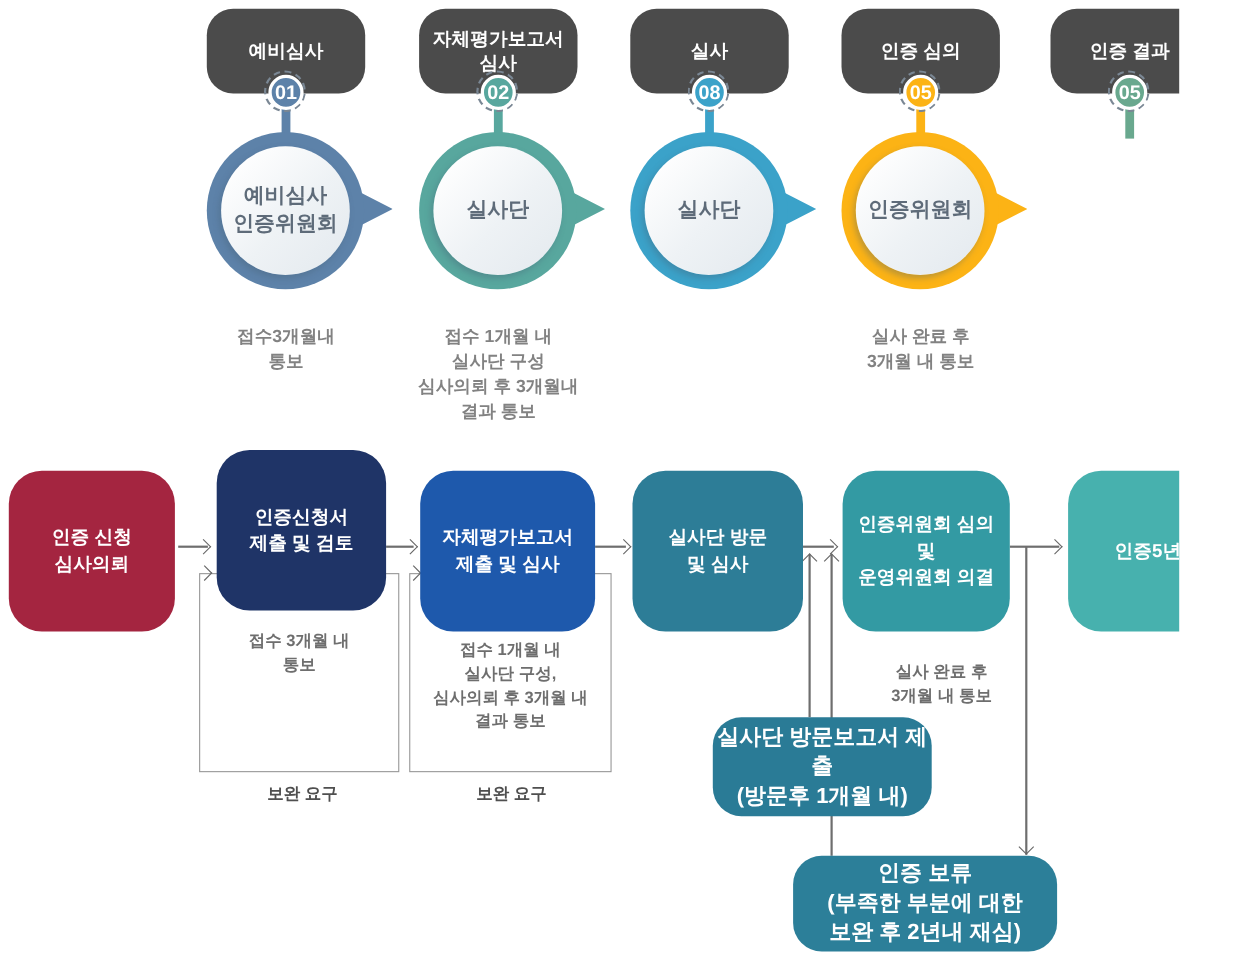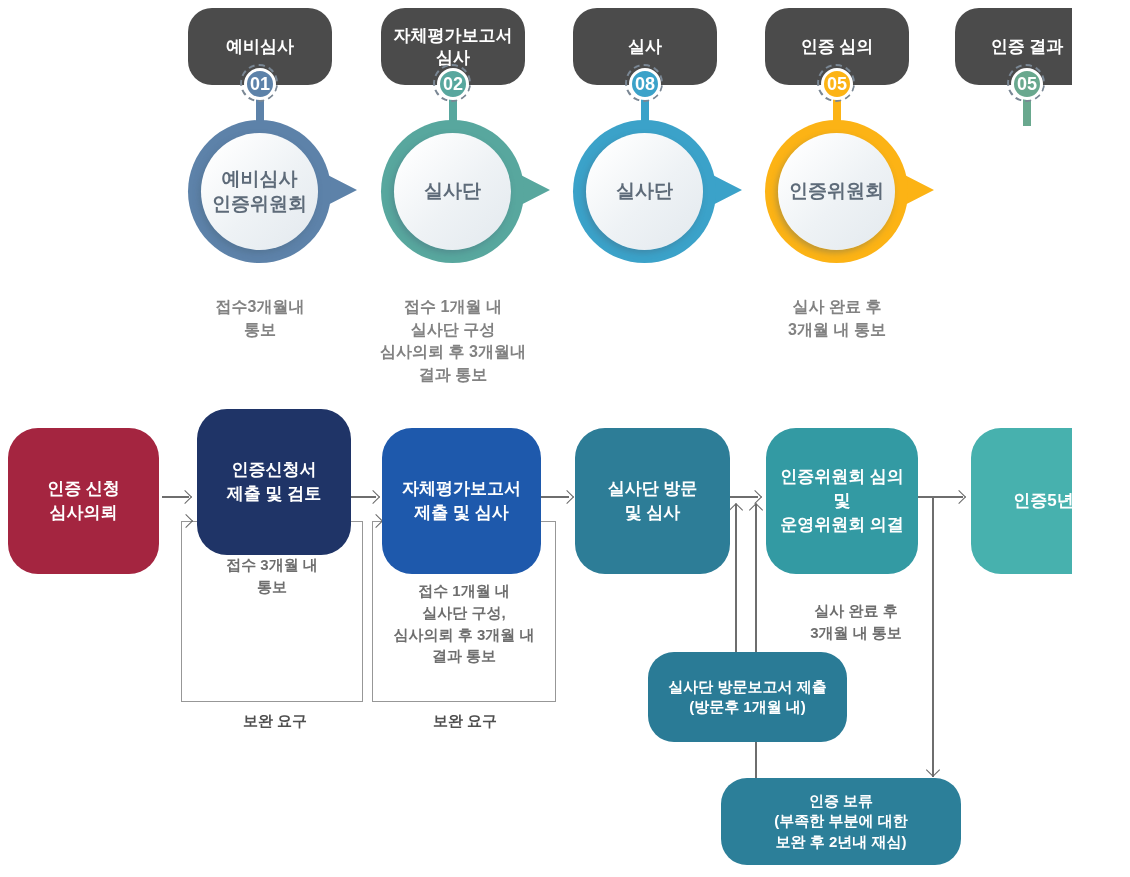--- a/index.html
+++ b/index.html
@@ -40,21 +40,21 @@
   .step-note{
     position:absolute;left:-38px;top:296px;width:220px;text-align:center;white-space:pre-line;
     font-size:16px;font-weight:600;color:#828282;line-height:1.42;
   }
   
   .fnode{
     position:absolute;border-radius:30px;color:#fff;font-weight:bold;font-size:17px;line-height:1.4;
     display:flex;align-items:center;justify-content:center;text-align:center;white-space:pre-line;
     background:var(--bg);z-index:2;
   }
-  .fnode.small{border-radius:26px;font-size:15px;line-height:1.35;}
+  .fnode.small{border-radius:26px;font-size:20px;line-height:1.35;}
   .hline{position:absolute;height:1.5px;background:#6e6e6e;z-index:1;}
   .vline{position:absolute;width:1.5px;background:#6e6e6e;z-index:1;}
   .loop-rect{position:absolute;border:1px solid #979797;box-sizing:border-box;z-index:0;}
   .chev{position:absolute;width:9px;height:9px;border-top:1.6px solid #666;border-right:1.6px solid #666;z-index:1;}
   .chev.r{transform:rotate(45deg);}
   .chev.u{transform:rotate(-45deg);}
   .chev.d{transform:rotate(135deg);}
   .flow-note{
     position:absolute;text-align:center;white-space:pre-line;z-index:2;
     font-size:15px;font-weight:600;color:#6e6e6e;line-height:1.45;
@@ -188,21 +188,21 @@
   <div class="fnode small" style="left: 648px; top: 652px; width: 199px; height: 90px; --bg: #2a7b96;">
     <span>실사단 방문보고서 제출
 (방문후 1개월 내)</span>
   </div>
   <div class="fnode small" style="left: 721px; top: 778px; width: 240px; height: 87px; --bg: #2c7f99;">
     <span>인증 보류
 (부족한 부분에 대한
 보완 후 2년내 재심)</span>
   </div>
 
-  <div class="flow-note" style="left:172px;top:554px;width:200px">접수 3개월 내
+  <div class="flow-note" style="left:172px;top:572px;width:200px">접수 3개월 내
 통보</div>
   <div class="flow-note" style="left:364px;top:580px;width:200px">접수 1개월 내
 실사단 구성,
 심사의뢰 후 3개월 내
 결과 통보</div>
   <div class="flow-note" style="left:756px;top:600px;width:200px">실사 완료 후
 3개월 내 통보</div>
   <div class="comp-label" style="left:195px;top:712px;width:160px">보완 요구</div>
   <div class="comp-label" style="left:385px;top:712px;width:160px">보완 요구</div>
 

